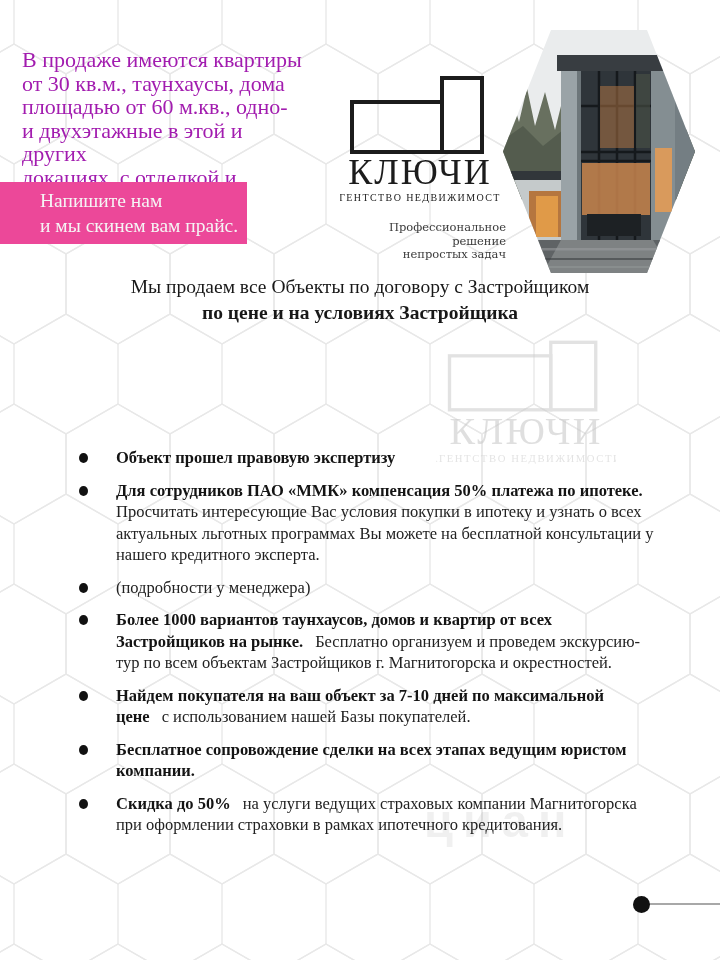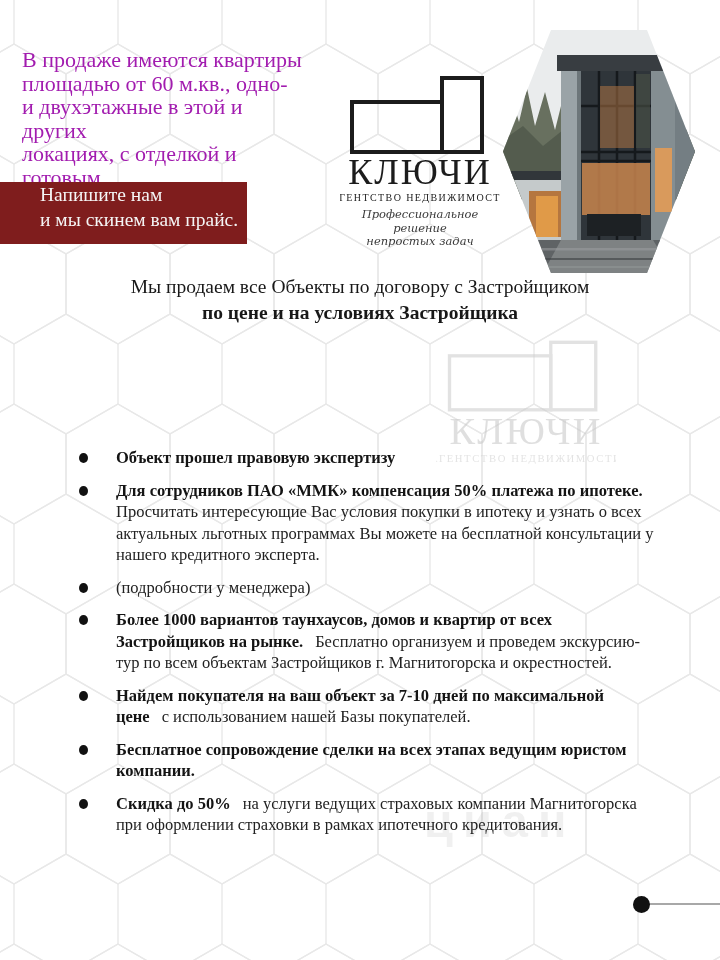--- a/index.html
+++ b/index.html
@@ -9,30 +9,31 @@
   }
   .hexbg{position:absolute;left:0;top:0;z-index:0;}
   
   .intro{
     position:absolute;left:22px;top:48px;width:290px;z-index:3;
     font-size:22px;line-height:23.5px;color:#a21caf;
   }
   .intro span{display:block;}
   
   .cta{
-    position:absolute;left:0;top:182px;width:247px;height:62px;background:#7f1d1d;z-index:3;
-    color:#f5f5f5;display:flex;flex-direction:column;justify-content:flex-start;
+    position:absolute;left:0;top:182px;width:247px;height:62px;background:#ec4899;z-index:3;
+    color:#f5f5f5;display:flex;flex-direction:column;justify-content:center;
     padding-left:40px;box-sizing:border-box;font-size:19.5px;line-height:25px;
   }
   
   .logo{position:absolute;left:334px;top:60px;width:172px;z-index:3;text-align:center;}
   .logo svg{display:block;margin:0 auto;}
   .logo-tagline{
-    font-style:italic;font-size:11.5px;line-height:13.5px;color:#3a3a3a;margin-top:3px;
+    font-size:11.5px;line-height:13.5px;color:#3a3a3a;margin-top:16px;
     font-family:"DejaVu Serif","Liberation Serif",serif;
+    text-align:right;
   }
   
   .hero-hex{
     position:absolute;left:503px;top:30px;width:192px;height:243px;z-index:3;
     clip-path:polygon(25% 0%,75% 0%,100% 50%,75% 100%,25% 100%,0% 50%);
   }
   
   .statement{
     position:absolute;left:40px;top:274px;width:640px;z-index:3;text-align:center;
     font-size:19.5px;line-height:25.5px;color:#181818;
@@ -92,20 +93,21 @@
       <rect x="102" y="2" width="40" height="60"></rect>
     </g>
     <text x="80" y="92" text-anchor="middle" font-family="Liberation Serif, DejaVu Serif, serif" font-size="34" letter-spacing="2" fill="#c6c6c6">КЛЮЧИ</text>
     <text x="80" y="108" text-anchor="middle" font-family="Liberation Serif, DejaVu Serif, serif" font-size="9.5" letter-spacing="1.4" fill="#cdcdcd">АГЕНТСТВО НЕДВИЖИМОСТИ</text>
   </svg>
 
   <div class="wm-cian">циан</div>
 
   <div class="intro">
     <span>В продаже имеются квартиры</span>
+    <span>от 30 кв.м., таунхаусы, дома</span>
     <span>площадью от 60 м.кв., одно-</span>
     <span>и двухэтажные в этой и других</span>
     <span>локациях, с отделкой и готовым</span>
     <span>ремонтом.</span>
   </div>
 
   <div class="cta">
     <span>Напишите нам</span>
     <span>и мы скинем вам прайс.</span>
   </div>

